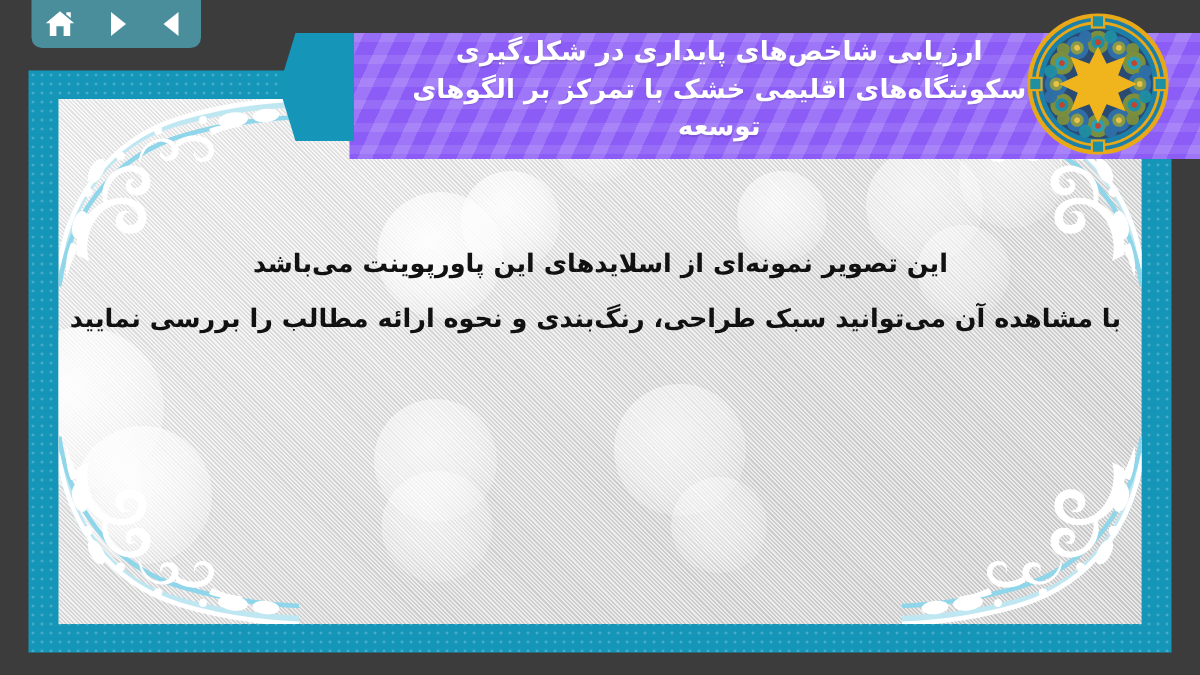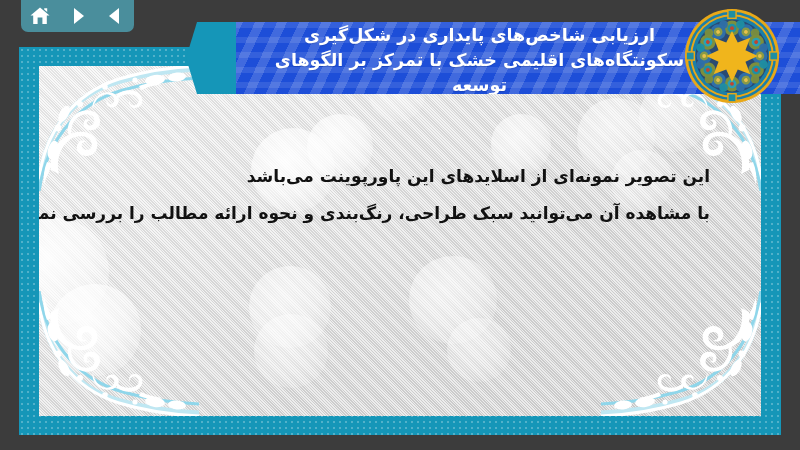--- a/index.html
+++ b/index.html
@@ -35,22 +35,22 @@
     width:28px; height:26px;
     display:flex; align-items:center; justify-content:center;
     cursor:pointer;
   }
   .nav-btn svg { display:block; }
 
   
   .title-banner {
     position:absolute;
     left:233px; top:22px;
-    width:567px; height:72px;
-    background:#1d4ed8;
+    width:567px; height:84px;
+    background:#8b5cf6;
     z-index:20;
     overflow:hidden;
   }
   .title-banner::before {
     content:"";
     position:absolute; inset:0;
     background:
       repeating-linear-gradient(
         115deg,
         rgba(255,255,255,0.16) 0px,
@@ -167,24 +167,24 @@
   .corner.tr { right:0; top:0;  transform:scaleX(-1); }
   .corner.bl { left:0;  bottom:0; transform:scaleY(-1); }
   .corner.br { right:0; bottom:0; transform:scale(-1,-1); }
 
   
   .body-text {
     position:absolute;
     left:0; right:0;
     top:92px;
     z-index:9;
-    text-align:right;
+    text-align:center;
     direction:rtl;
     color:#141414;
-    padding:0 51px;
+    padding:0 14px;
   }
   .body-line {
     font-size:17px;
     line-height:37px;
     font-weight:bold;
     white-space:nowrap;
     color:#111111;
   }
 </style>
 </head>

